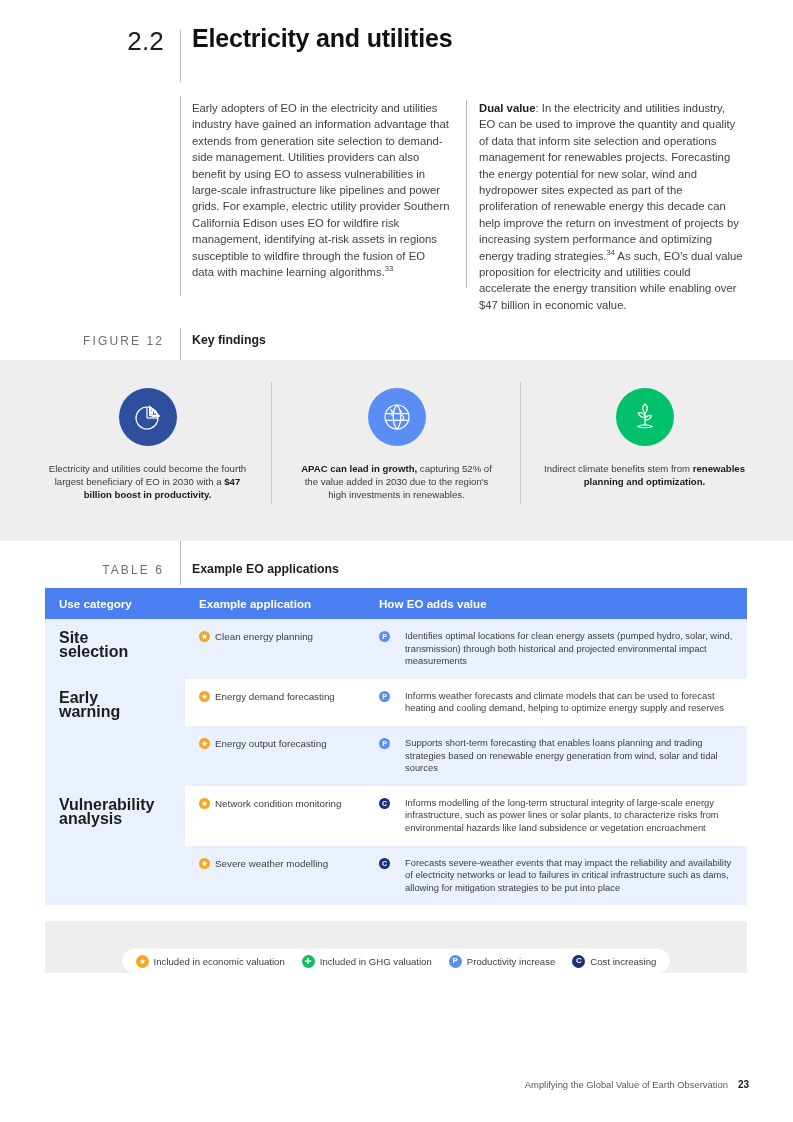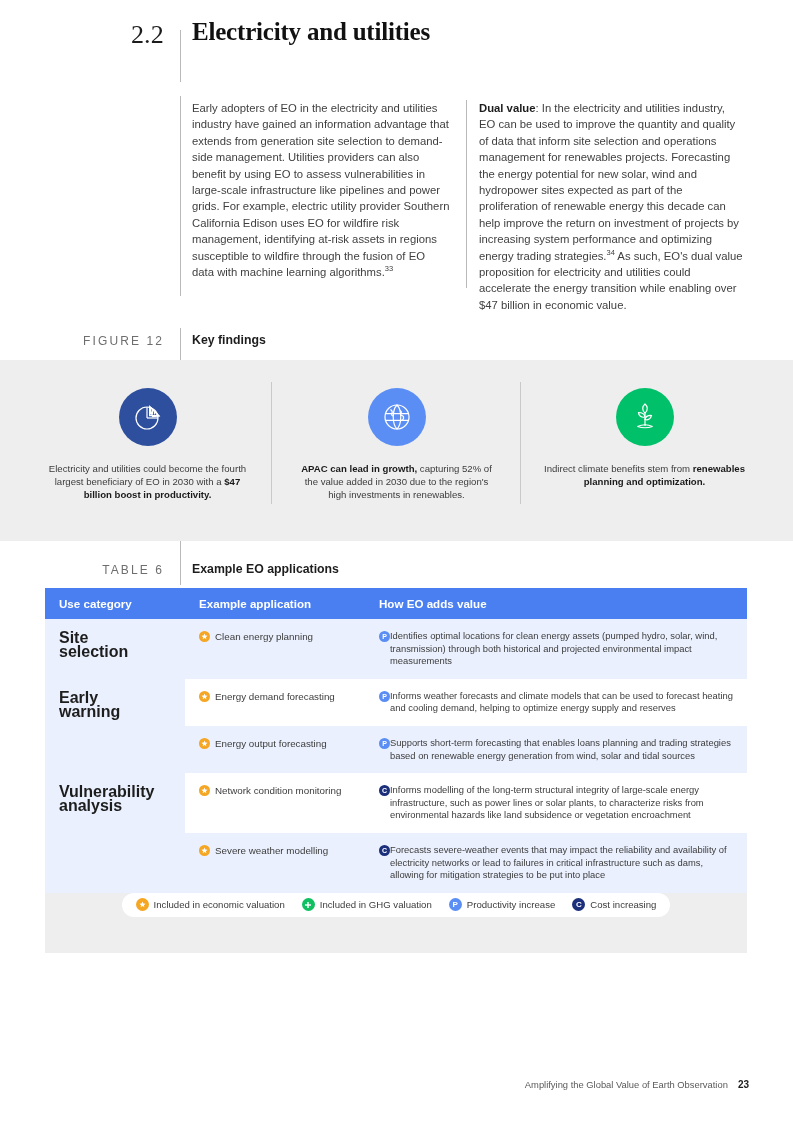--- a/index.html
+++ b/index.html
@@ -23,24 +23,23 @@
   .gutter-rule {
     position: absolute;
     left: 180px;
     width: 1px;
     background: #b9b9b9;
   }
 
   
   .sec-head {
     position: absolute;
-    left: 0; top: 18px;
+    left: 0; top: 24px;
     width: 710px;
     height: 44px;
-    font-family: Liberation Serif, serif;
   }
   .sec-num {
     position: absolute;
     left: 0; top: 2px;
     width: 164px;
     text-align: right;
     font-size: 26px;
     font-weight: 400;
     color: #1c1c1c;
     letter-spacing: .2px;
@@ -195,21 +194,21 @@
   .val {
     width: 382px;
     box-sizing: border-box;
     padding-left: 14px;
     padding-right: 12px;
     font-size: 9.4px;
     line-height: 12.6px;
     color: #3c3c3c;
     display: flex;
     align-items: flex-start;
-    gap: 0;
+    gap: 15px;
   }
   .val-txt { flex: 1; }
 
   
   .badge {
     flex: 0 0 auto;
     width: 11px; height: 11px;
     border-radius: 50%;
     display: inline-flex;
     align-items: center;
@@ -222,24 +221,25 @@
   }
   .badge-star { background: #f5a623; }
   .badge-plus { background: #0fbf61; }
   .badge-p    { background: #5b8ef4; }
   .badge-c    { background: #1b2f7a; }
   .badge svg { display: block; }
 
   
   .tbl-foot {
     background: #eeeeee;
-    height: 60px;
-    display: flex;
-    align-items: flex-start;
+    height: 52px;
+    display: flex;
+    align-items: flex-end;
     justify-content: center;
+    margin-top: 16px;
   }
   .legend {
     background: #ffffff;
     border-radius: 13px;
     height: 24px;
     display: flex;
     align-items: center;
     padding: 0 14px;
     gap: 17px;
   }

